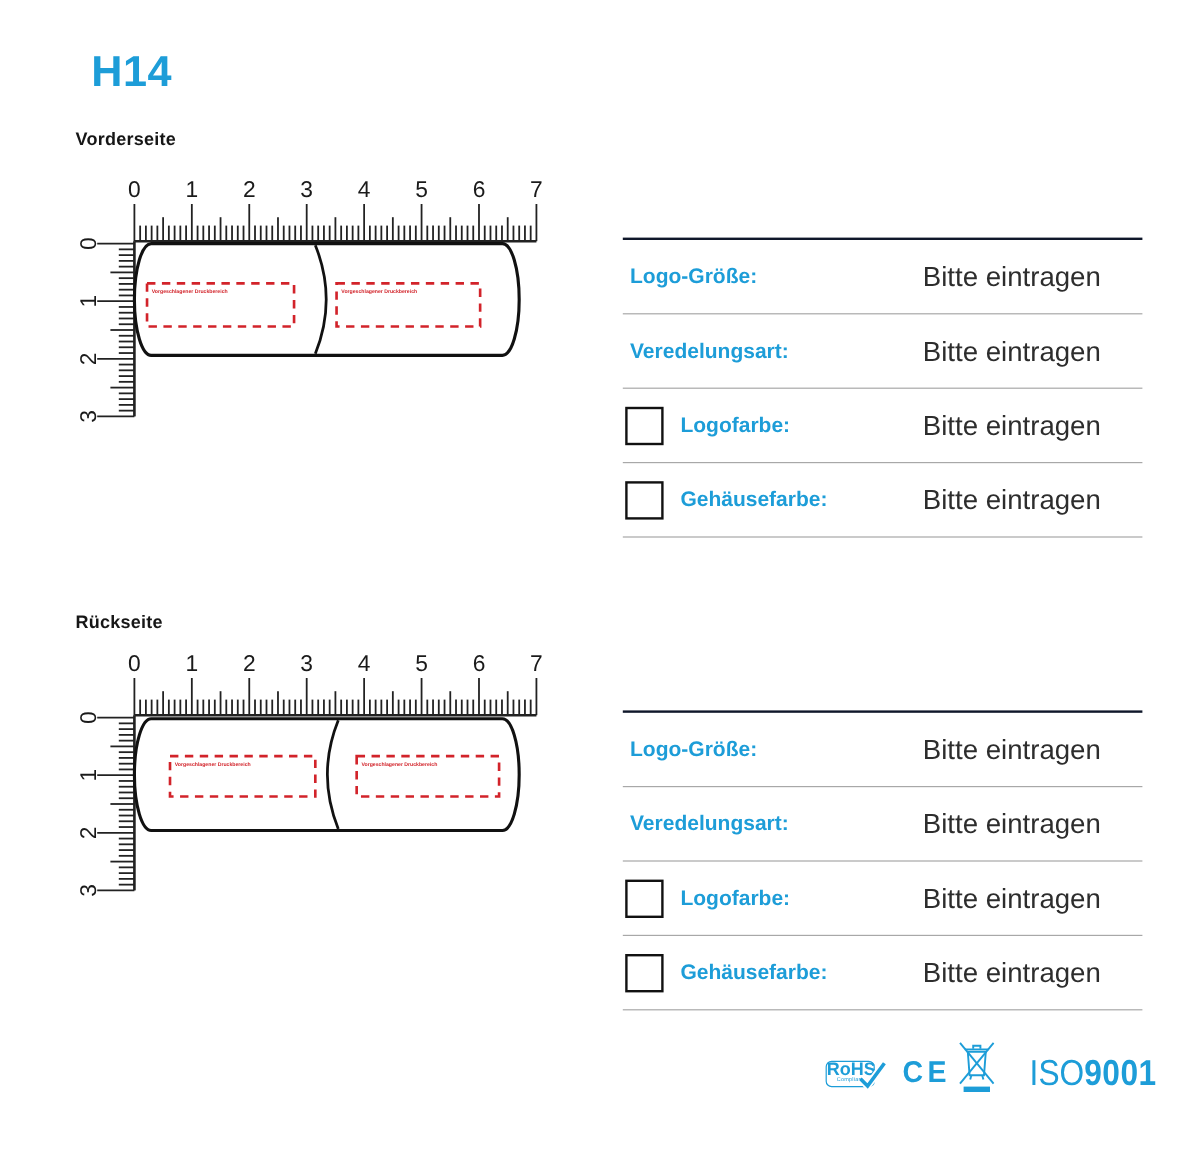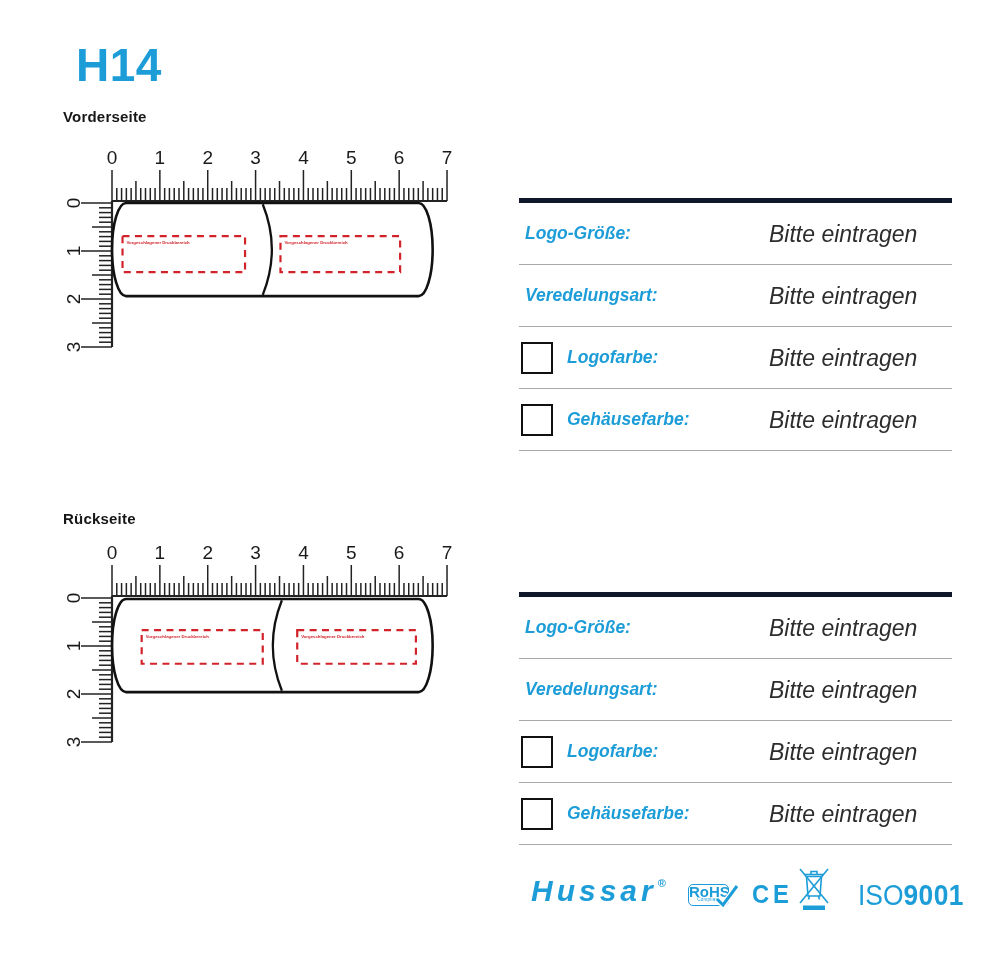--- a/index.html
+++ b/index.html
@@ -1,27 +1,27 @@
 <!DOCTYPE html>
 <html><head>
 <meta charset="utf-8">
 <style>
   html,body{margin:0;padding:0;background:#fff;}
   .page{position:relative;width:1000px;height:969px;background:#fff;overflow:hidden;
         font-family:"Liberation Sans",sans-serif;}
-  .page-title{position:absolute;left:76px;top:42px;font-size:46px;font-weight:bold;
+  .page-title{position:absolute;left:76px;top:42px;font-size:36px;font-weight:bold;
         letter-spacing:.5px;color:#1d9dd8;line-height:1;}
   .section-heading{position:absolute;left:63px;font-size:15px;font-weight:bold;
         color:#161616;line-height:1.2;letter-spacing:.2px;}
   #heading-front{top:108px;}
   #heading-back{top:510px;}
   .diagram{position:absolute;left:60px;width:400px;height:235px;}
   #diagram-front{top:140px;}
   #diagram-back{top:535px;}
-  .spec-table{position:absolute;left:519px;width:433px;border-top:5px solid #0f172a;font-style:italic;}
+  .spec-table{position:absolute;left:519px;width:433px;border-top:2px solid #0f172a;}
   #table-front{top:198px;}
   #table-back{top:592px;}
   .spec-row{position:relative;height:61px;border-bottom:1px solid #a8a8a8;
         display:flex;align-items:center;}
   .spec-label{color:#1d9dd8;font-weight:bold;font-size:17.5px;margin-left:6px;white-space:nowrap;}
   .spec-row .cb{width:28px;height:28px;border:2.5px solid #111;background:#fff;
         margin-left:2px;flex:none;}
   .spec-row .cb + .spec-label{margin-left:14px;}
   .spec-value{position:absolute;left:202px;top:50%;transform:translateY(-50%);
         font-size:23px;color:#2d2d2d;white-space:nowrap;margin-left:48px;}
@@ -355,21 +355,20 @@
         <span class="spec-label">Logofarbe:</span>
         <span class="spec-value">Bitte eintragen</span>
       </div>
       <div class="spec-row">
         <div class="cb"></div>
         <span class="spec-label">Gehäusefarbe:</span>
         <span class="spec-value">Bitte eintragen</span>
       </div>
     </div>
 
-  <div class="brand"><span>Hussar</span><span class="reg">®</span></div>
 
   <div class="rohs-badge">
     <div class="l1">RoHS</div>
     <div class="l2">Compliant</div>
   </div>
   <svg class="rohs-check" width="30" height="28" viewBox="0 0 30 28">
     <polyline points="5,17 11,23 25,4" fill="none" stroke="#ffffff" stroke-width="6"></polyline>
     <polyline points="5,17 11,23 25,4" fill="none" stroke="#1d9dd8" stroke-width="3"></polyline>
   </svg>
 

